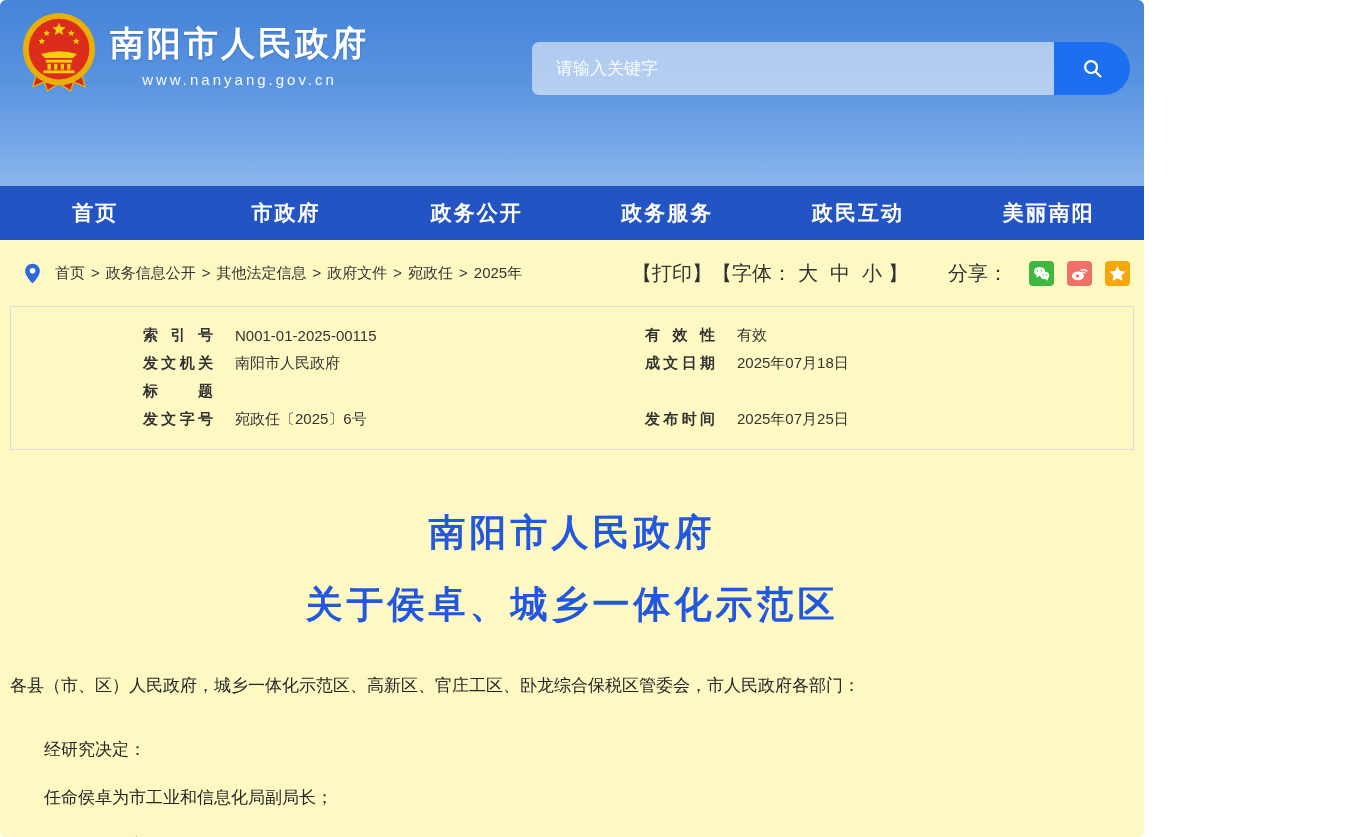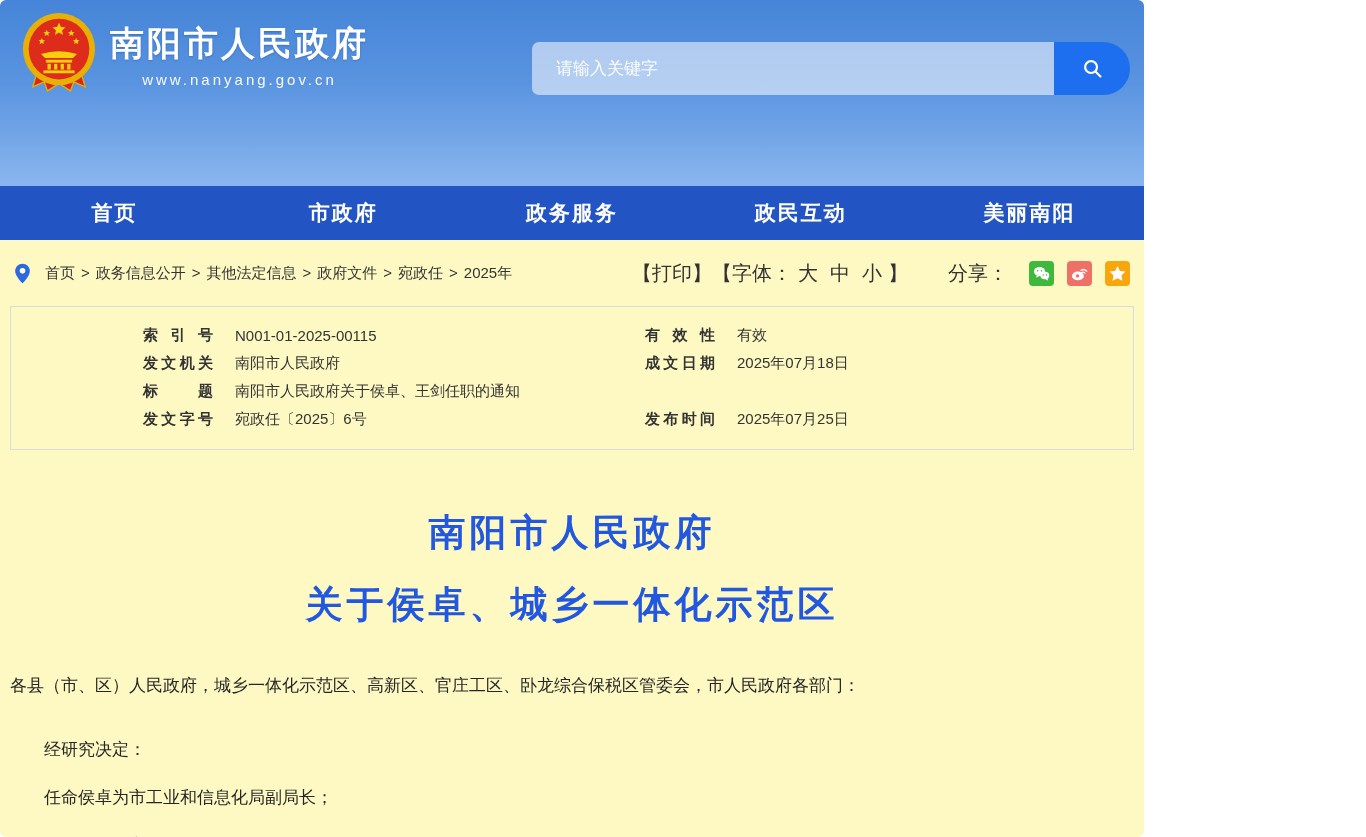--- a/index.html
+++ b/index.html
@@ -18,21 +18,21 @@
   .search-bar { position:absolute; top:42px; right:14px; width:598px; height:53px; display:flex; border-radius:8px 30px 30px 8px; overflow:hidden; }
   .search-input { flex:1; border:none; outline:none; background:rgba(255,255,255,.55); padding:0 24px; font-size:17px; color:#fff; font-family:"Liberation Sans","DejaVu Sans",sans-serif; }
   .search-input::placeholder { color:rgba(255,255,255,.95); }
   .search-btn { width:76px; border:none; background:#1e6ef0; cursor:pointer; display:flex; align-items:center; justify-content:center; }
 
   
   .nav { height:54px; background:#2254c4; display:flex; }
   .nav-item { flex:1; display:flex; align-items:center; justify-content:center; color:#fff; font-size:21px; font-weight:bold; letter-spacing:2px; cursor:pointer; text-decoration:none; }
 
   
-  .crumb-row { height:66px; display:flex; align-items:center; padding:0 14px 0 14px; }
+  .crumb-row { height:66px; display:flex; align-items:center; padding:0 14px 0 14px;margin-left:10px; }
   .pin-icon { width:17px; height:21px; margin-right:14px; flex:0 0 auto; }
   .crumbs { font-size:15px; color:#333; white-space:nowrap; }
   .crumbs .crumb { cursor:pointer; }
   .crumb-sep { margin:0 6px; color:#333; }
   .crumb-spacer { flex:1; }
   .tools { display:flex; align-items:center; font-size:20px; color:#333; white-space:nowrap; }
   .tool-print { cursor:pointer; }
   .font-size-opt { cursor:pointer; margin:0 6px; }
   .share-label { margin-left:40px; margin-right:8px; }
   .share-icon { width:25px; height:25px; border-radius:4px; margin-left:13px; display:flex; align-items:center; justify-content:center; cursor:pointer; }
@@ -99,20 +99,21 @@
           <circle cx="10.5" cy="10.5" r="6.2" fill="none" stroke="#ffffff" stroke-width="2.3"></circle>
           <line x1="15.3" y1="15.3" x2="20.3" y2="20.3" stroke="#ffffff" stroke-width="2.3" stroke-linecap="round"></line>
         </svg>
       </button>
     </div>
   </div>
 
   <div class="nav">
     <a class="nav-item">首页</a>
     <a class="nav-item">市政府</a>
+    <a class="nav-item">政务公开</a>
     <a class="nav-item">政务服务</a>
     <a class="nav-item">政民互动</a>
     <a class="nav-item">美丽南阳</a>
   </div>
 
   <div class="crumb-row">
     <svg class="pin-icon" viewBox="0 0 24 30">
       <path d="M12 1C6.2 1 1.5 5.6 1.5 11.3 1.5 19 12 29 12 29s10.5-10 10.5-17.7C22.5 5.6 17.8 1 12 1z" fill="#2d6ae0"></path>
       <circle cx="12" cy="11.2" r="4" fill="#ffffff"></circle>
     </svg>
@@ -161,21 +162,20 @@
       <div class="meta-row">
         <span class="meta-label">索引号</span>
         <span class="meta-value">N001-01-2025-00115</span>
       </div>
       <div class="meta-row">
         <span class="meta-label">发文机关</span>
         <span class="meta-value">南阳市人民政府</span>
       </div>
       <div class="meta-row">
         <span class="meta-label">标题</span>
-        <span class="meta-value">南阳市人民政府关于侯卓、王剑任职的通知</span>
       </div>
       <div class="meta-row">
         <span class="meta-label">发文字号</span>
         <span class="meta-value">宛政任〔2025〕6号</span>
       </div>
     </div>
     <div class="meta-col-right">
       <div class="meta-row">
         <span class="meta-label">有效性</span>
         <span class="meta-value">有效</span>

